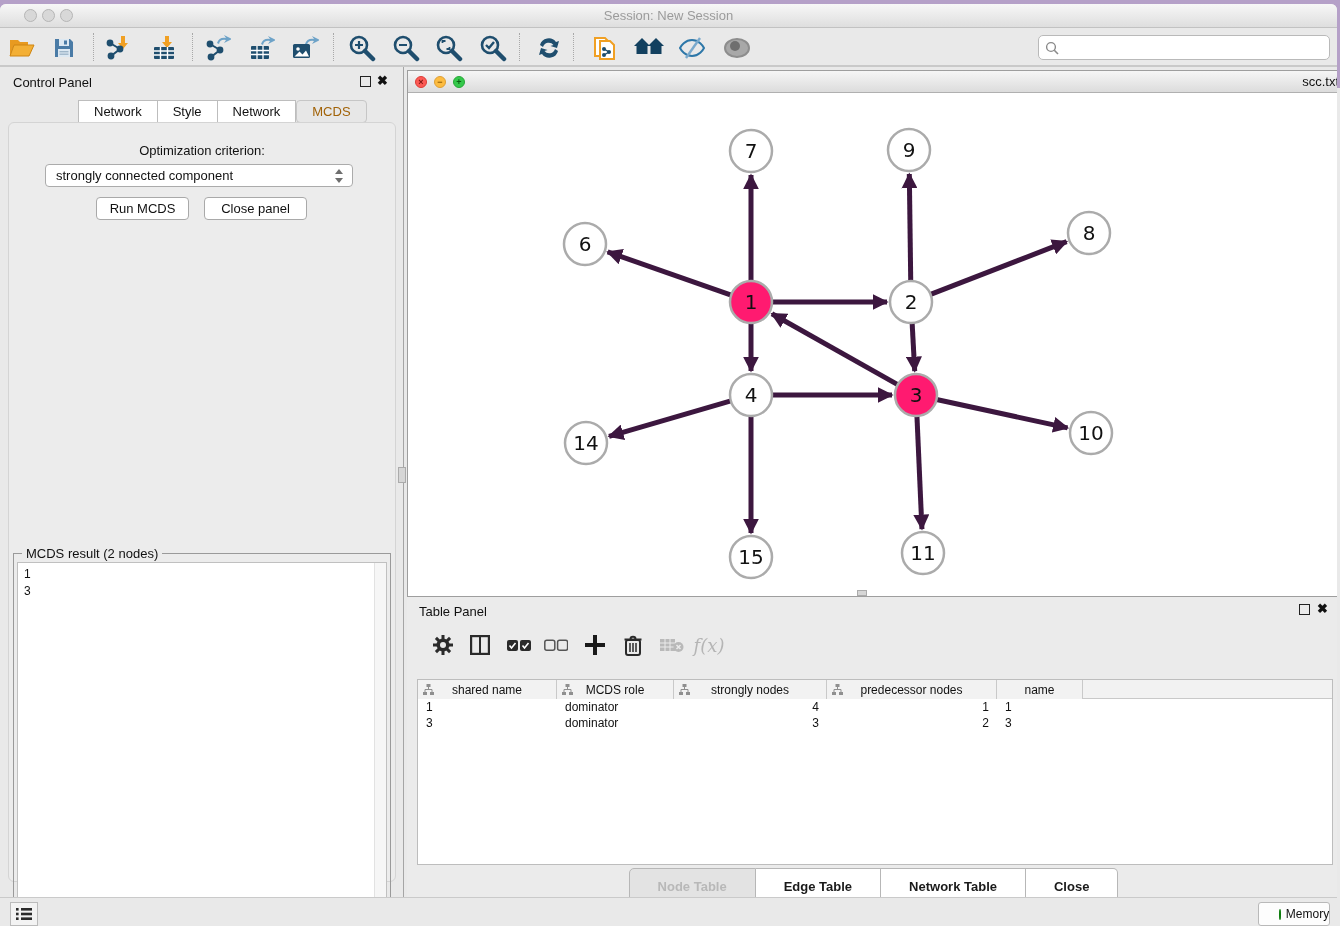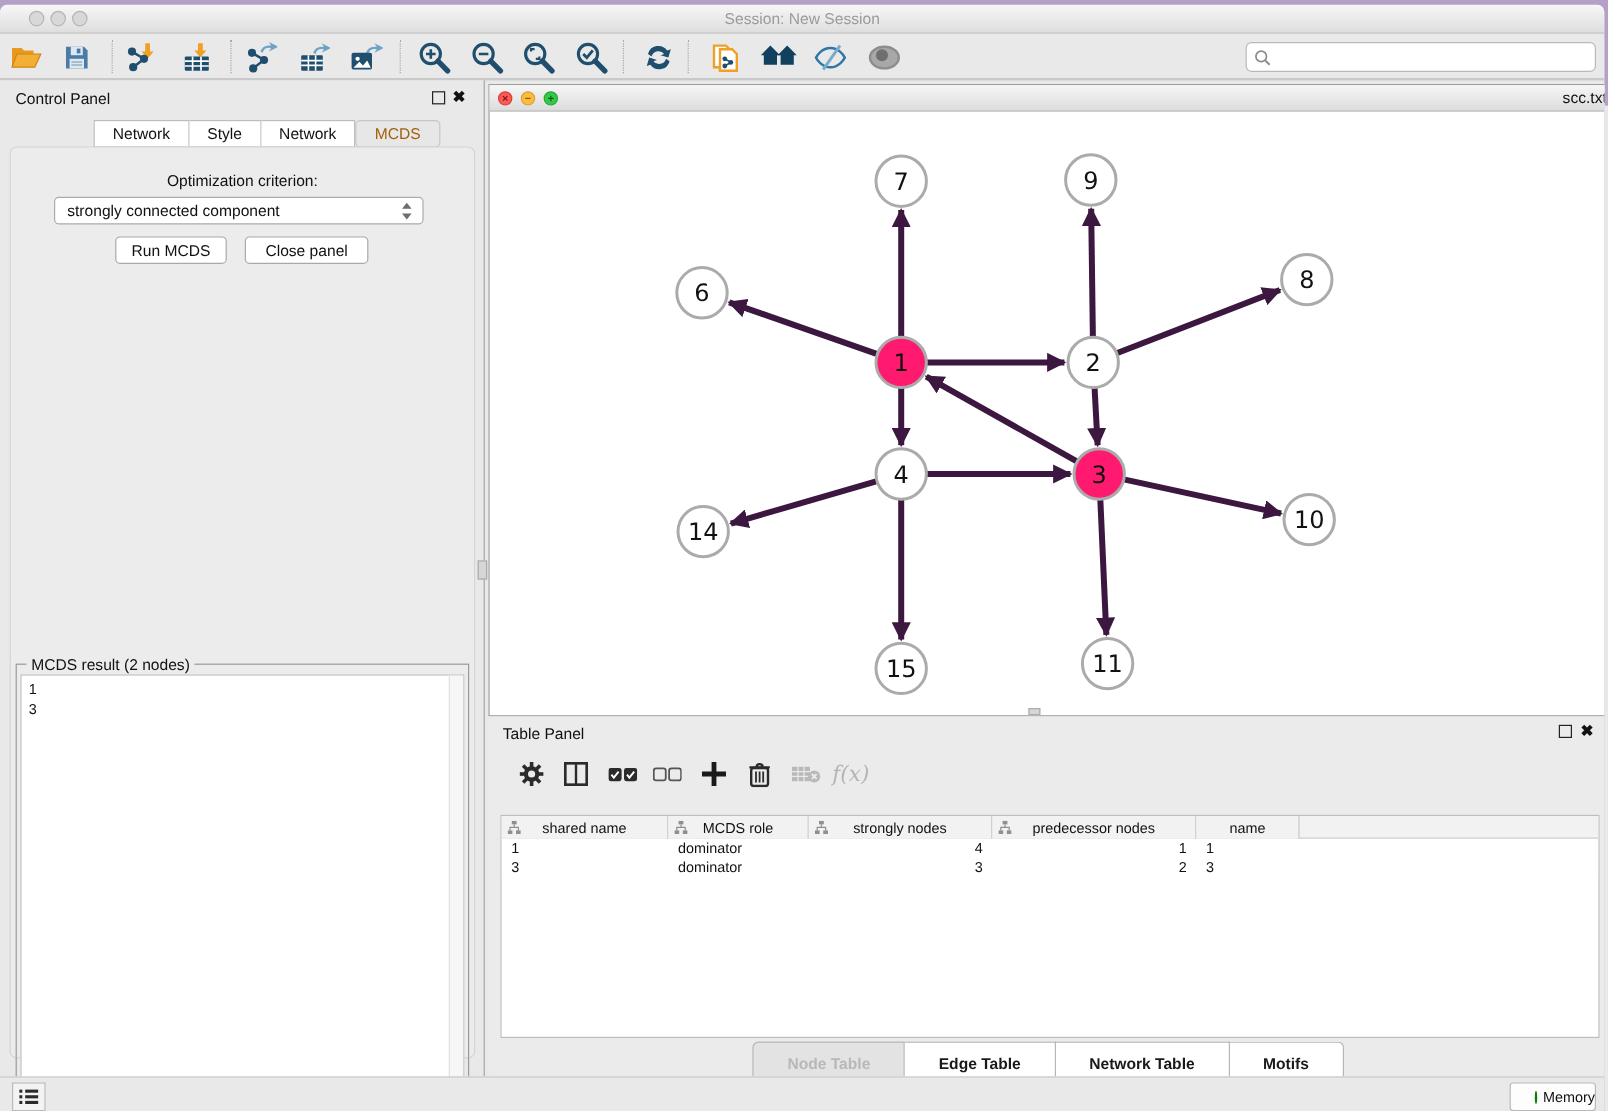--- a/index.html
+++ b/index.html
@@ -488,21 +488,21 @@
             <div class="tp-cell right" style="width: 170px;">2</div>
             <div class="tp-cell" style="width: 86px;">3</div>
           </div>
         </div>
     </div>
 
     <div class="tp-tabs" id="tp-tabs">
         <div class="tp-tab selected">Node Table</div>
         <div class="tp-tab">Edge Table</div>
         <div class="tp-tab">Network Table</div>
-        <div class="tp-tab">Motifs</div>
+        <div class="tp-tab">Close</div>
       </div>
   </div>
 
   <div id="status-bar">
     <div class="statusbar-left-btn">
       <svg width="16" height="14" viewBox="0 0 16 14">
           <g fill="#2b2b2b">
             <rect x="0" y="1" width="2.6" height="2.6"></rect>
             <rect x="5" y="1" width="11" height="2.6"></rect>
             <rect x="0" y="5.7" width="2.6" height="2.6"></rect>

